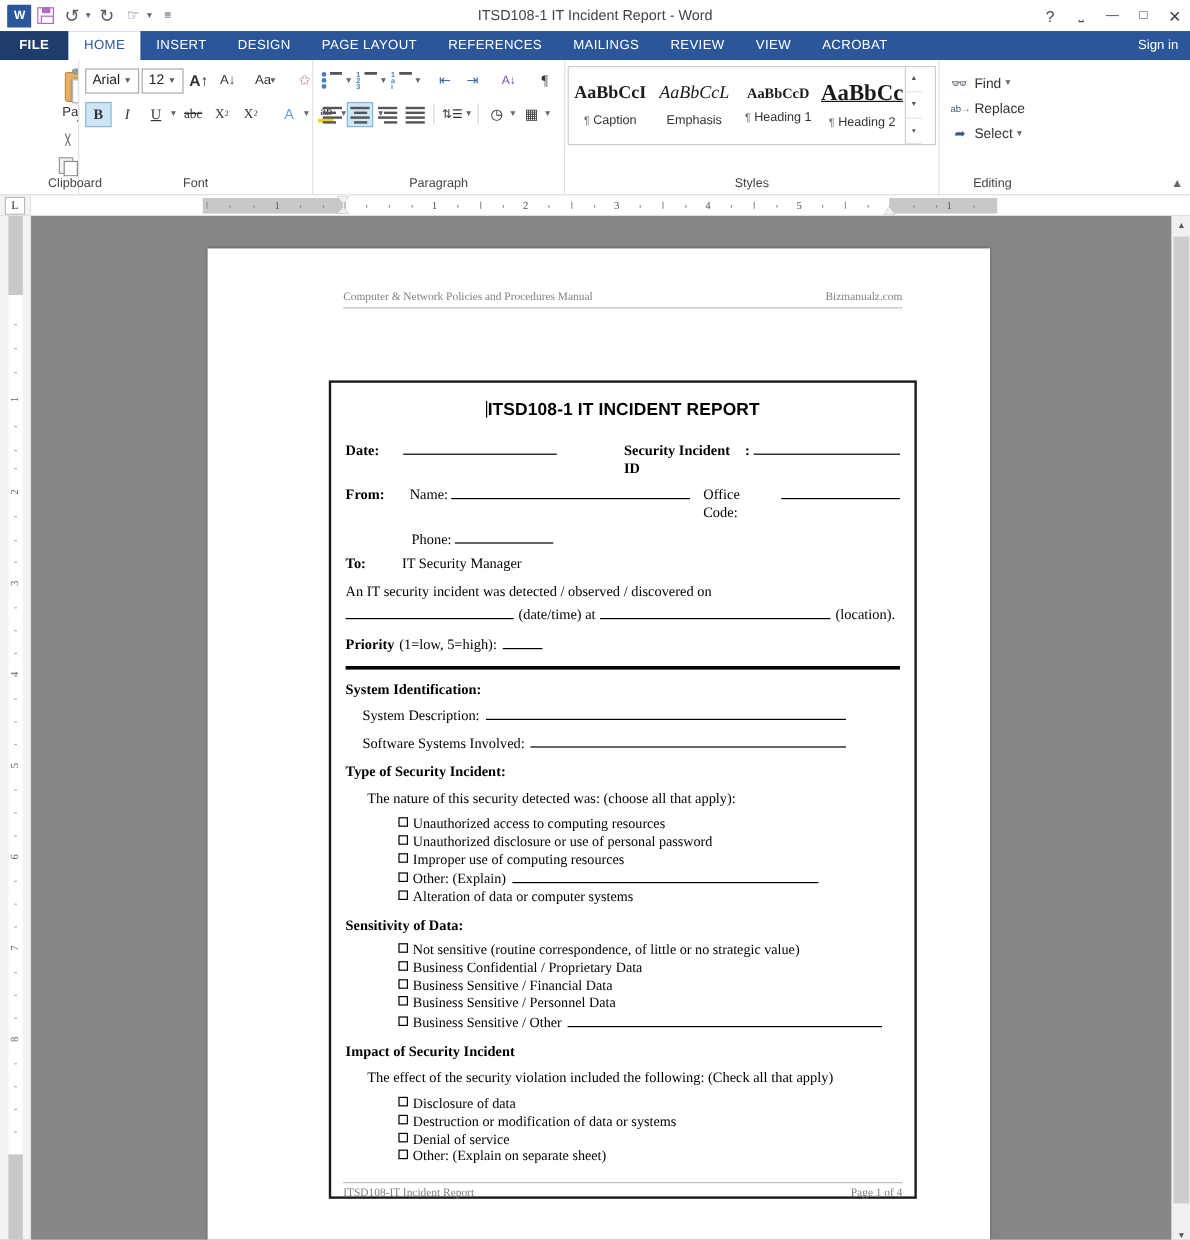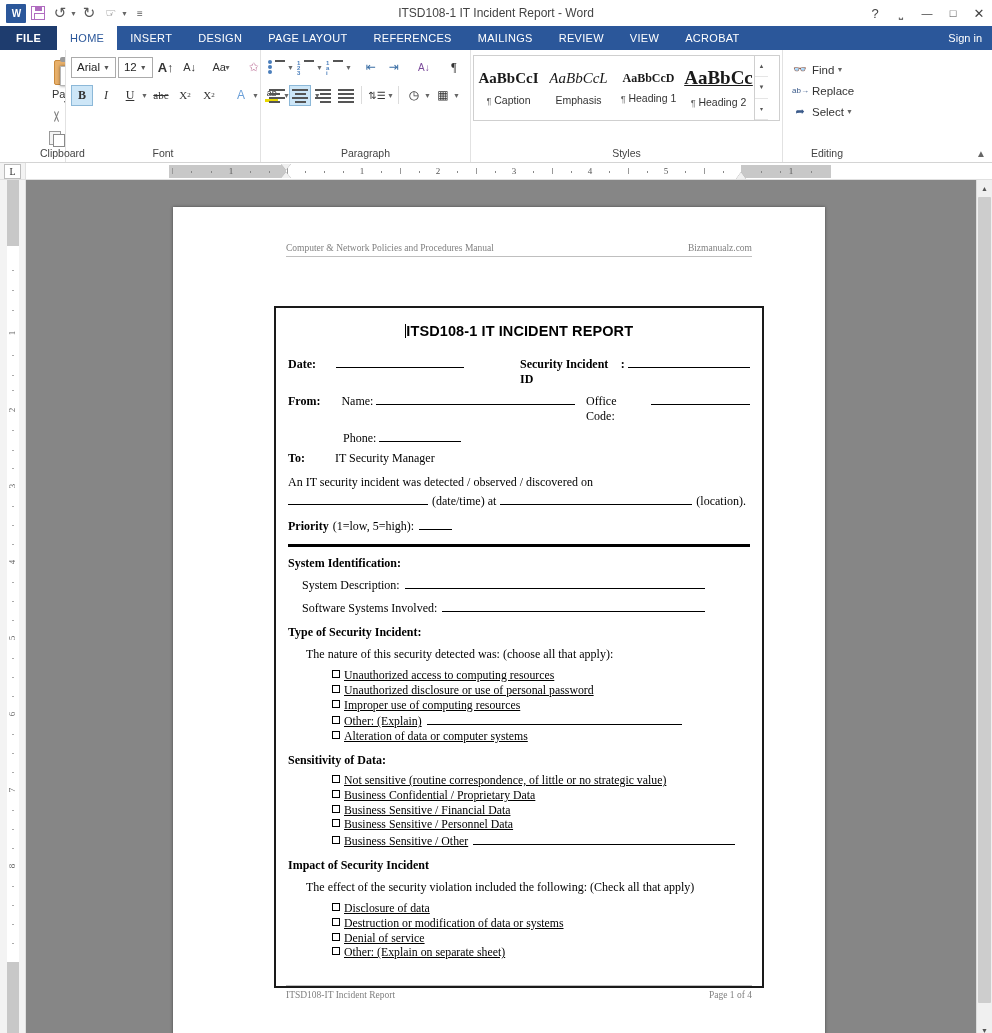--- a/index.html
+++ b/index.html
@@ -379,21 +379,21 @@
   }
   .doc-header {
     position: absolute; left: 113px; top: 36px; width: 466px;
     font-family: "Liberation Serif", serif;
     font-size: 9.5px; color: #808080;
     display: flex; justify-content: space-between;
     border-bottom: 1px solid #bfbfbf;
     padding-bottom: 3px;
   }
   .form-box {
-    position: absolute; left: 101px; top: 99px;
+    position: absolute; left: 101px; top: 110px;
     width: 490px; height: 682px;
     border: 2px solid #1a1a1a;
     background: #fff;
     font-family: "Liberation Serif", serif;
     color: #000;
     padding: 10px 12px;
   }
   .form-title {
     text-align: center;
     font-family: "Liberation Sans", sans-serif;
@@ -419,21 +419,21 @@
     border-bottom: 1px solid #000;
     display: inline-block;
     height: 13px;
   }
   .sect-title {
     font-weight: bold; font-size: 12px;
     margin: 9px 0 5px 0;
   }
   .sub-line { font-size: 12px; margin: 0 0 6px 14px; display: flex; align-items: baseline; }
   .intro { font-size: 12px; margin: 7px 0 6px 18px; }
-  .cbgroup { margin: 0 0 0 44px; text-decoration: underline; }
+  .cbgroup { margin: 0 0 0 44px; }
   .cbitem {
     font-size: 11.8px; line-height: 14.8px;
     display: flex; align-items: baseline;
     white-space: nowrap;
   }
   .cb {
     display: inline-block;
     width: 8px; height: 8px;
     border: 1px solid #000;
     margin-right: 4px;

